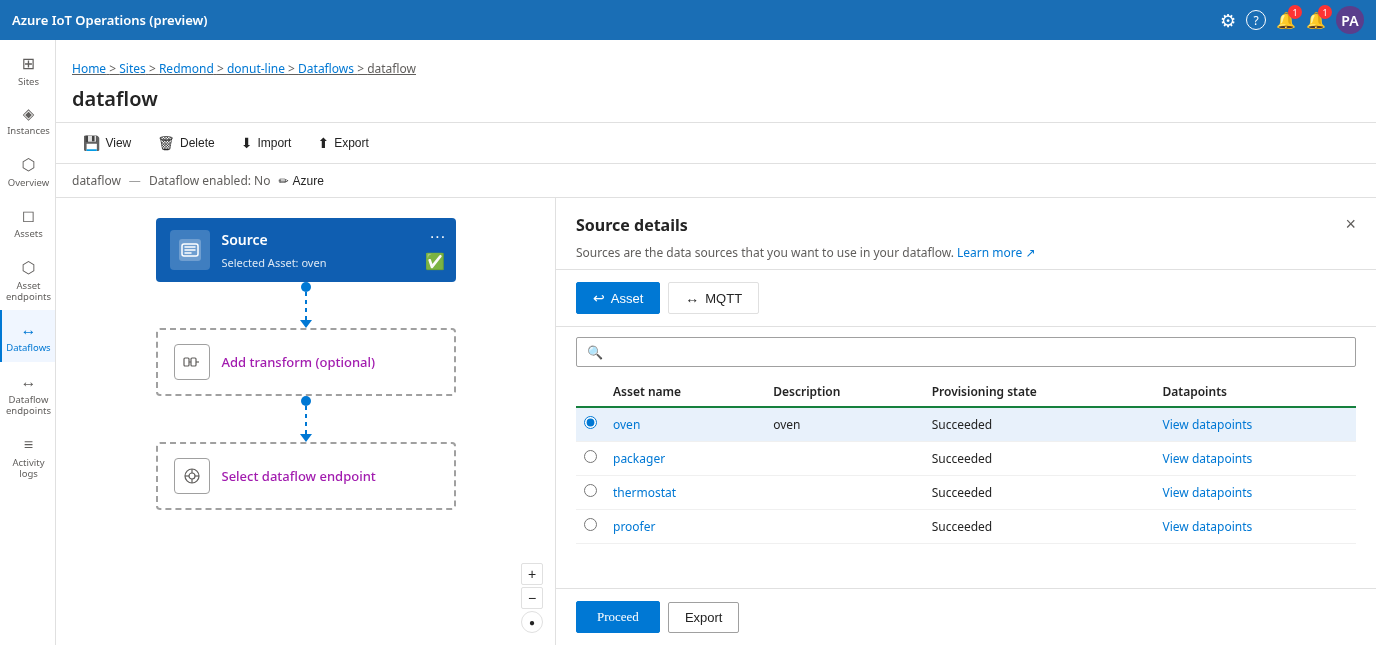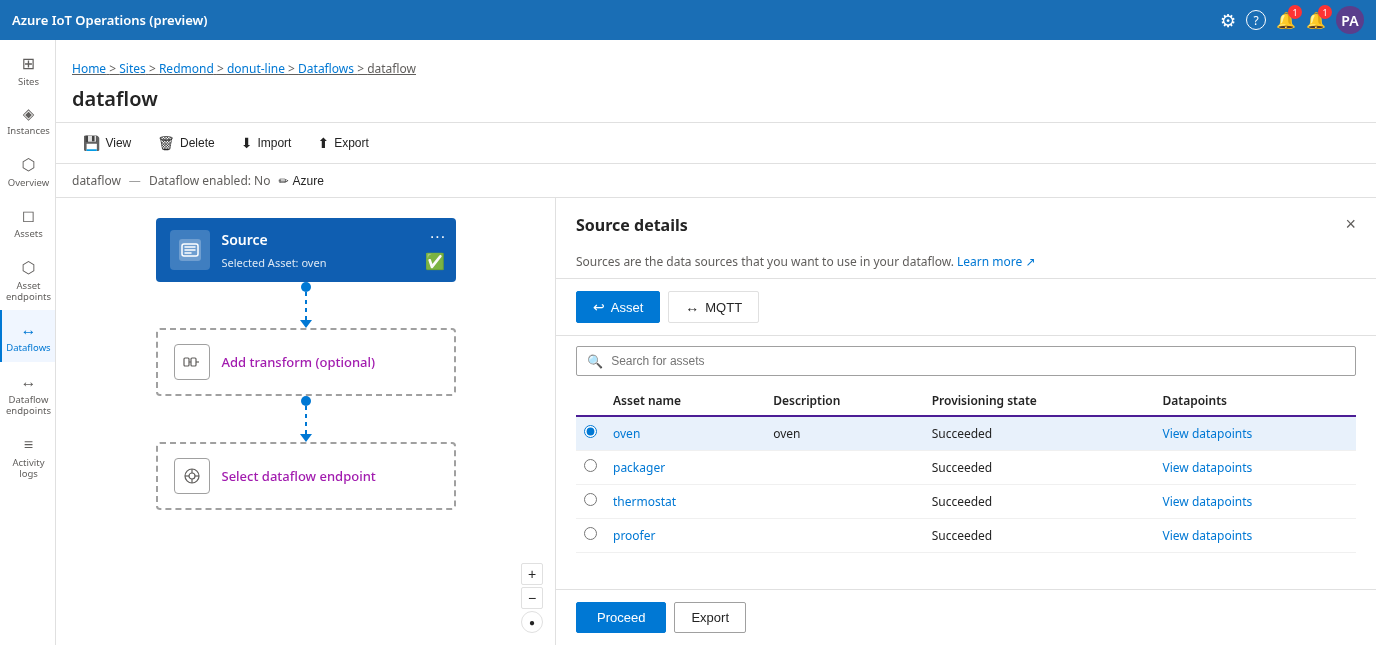--- a/index.html
+++ b/index.html
@@ -248,21 +248,21 @@
     }
 
     .panel-header {
       display: flex;
       justify-content: space-between;
       align-items: flex-start;
       padding: 16px 20px 8px;
       border-bottom: 1px solid #e0e0e0;
     }
     .panel-title { font-size: 16px; font-weight: 700; }
-    .panel-subtitle { font-size: 12px; color: #605e5c; margin-top: 17px; }
+    .panel-subtitle { font-size: 12px; color: #605e5c; margin-top: 8px; }
     .panel-subtitle a { color: #0078d4; text-decoration: none; }
     .close-btn { background: none; border: none; cursor: pointer; font-size: 18px; color: #605e5c; padding: 0; }
 
     
     .panel-tabs {
       display: flex;
       gap: 8px;
       padding: 12px 20px;
       border-bottom: 1px solid #e0e0e0;
     }
@@ -301,21 +301,21 @@
 
     
     .assets-table { flex: 1; overflow-y: auto; padding: 0 20px; }
     .assets-table table { width: 100%; border-collapse: collapse; }
     .assets-table th {
       text-align: left;
       font-size: 12px;
       font-weight: 600;
       color: #242424;
       padding: 6px 8px;
-      border-bottom: 2px solid #4c1d95;
+      border-bottom: 2px solid #15803d;
     }
     .assets-table td {
       padding: 8px 8px;
       font-size: 12px;
       border-bottom: 1px solid #f0f0f0;
       color: #242424;
     }
     .assets-table tr.selected td { background: #e8f1fb; }
     .radio-cell { width: 28px; }
     .radio-input { accent-color: #0078d4; cursor: pointer; }
@@ -331,20 +331,21 @@
     }
     .btn-primary {
       padding: 7px 20px;
       background: #0078d4;
       color: white;
       border: 1px solid #0078d4;
       border-radius: 2px;
       cursor: pointer;
       font-size: 13px;
       font-weight: 500;
+      font-family: Liberation Serif, serif;
     }
     .btn-secondary {
       padding: 7px 16px;
       background: white;
       color: #242424;
       border: 1px solid #a0a0a0;
       border-radius: 2px;
       cursor: pointer;
       font-size: 13px;
     }
@@ -532,21 +533,20 @@
           </button>
           <button class="tab-btn">
             <span class="tab-icon">↔</span>
             <span>MQTT</span>
           </button>
         </div>
 
         <div class="search-row">
           <div class="search-box">
             <span class="search-icon-inline">🔍</span>
-            <input type="text" placeholder="Search for assets" style="">
           </div>
         </div>
 
         <div class="assets-table">
           <table>
             <thead>
               <tr>
                 <th style="width:28px;"></th>
                 <th>Asset name</th>
                 <th>Description</th>

